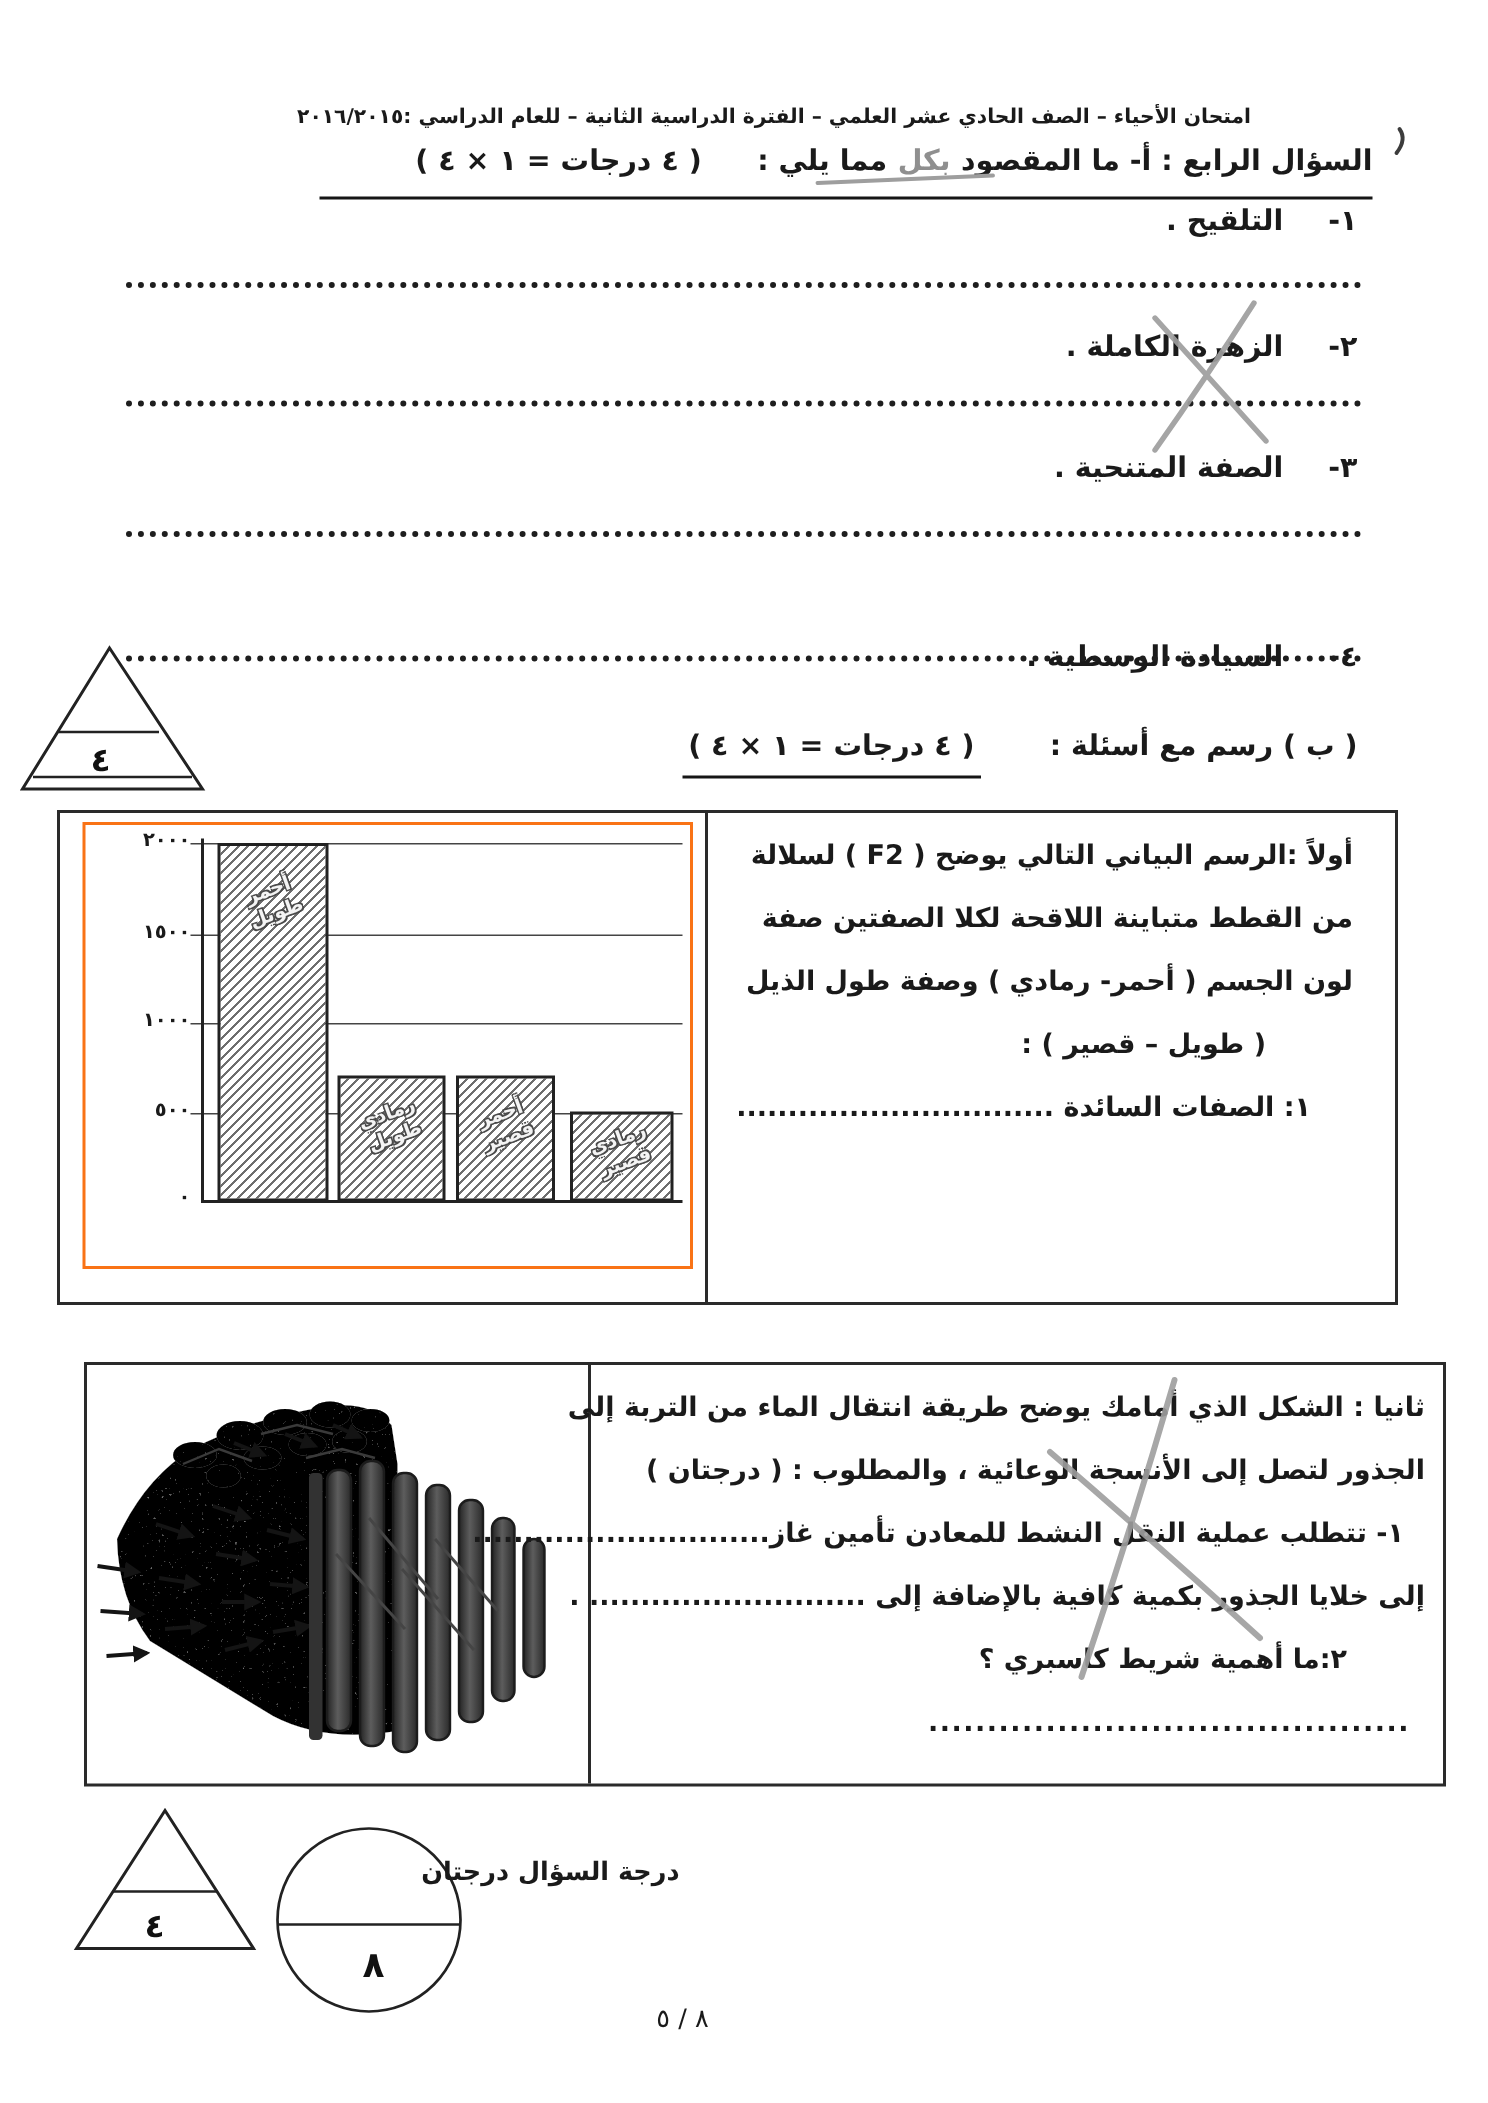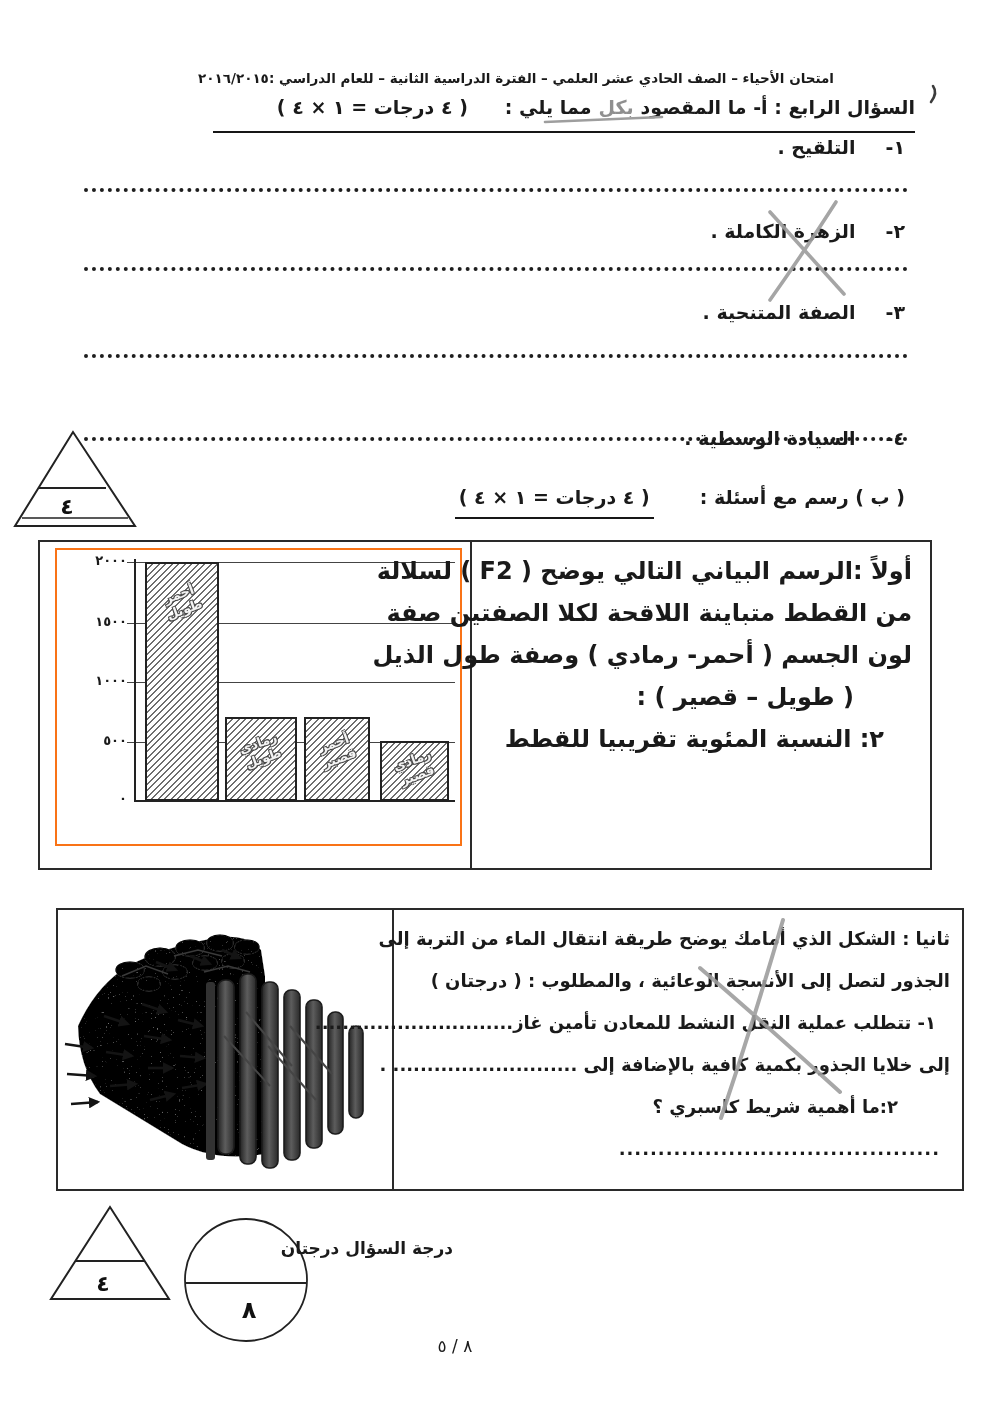--- a/index.html
+++ b/index.html
@@ -27,21 +27,21 @@
   #chart-frame{left:15px;top:6px;width:403px;height:294px;border:2px solid #f97316;background:#fff;}
   .gridline{left:70px;width:328px;border-top:1.4px solid #444;height:0;}
   .ticklab{left:24px;width:46px;text-align:right;font-size:13px;font-weight:bold;}
   #y-axis{left:77px;top:9px;width:0;height:242px;border-left:2px solid #222;}
   #baseline{left:77px;top:250px;width:321px;border-top:2.5px solid #222;height:0;}
   .bar{position:absolute;bottom:43px;border:2px solid #222;box-sizing:border-box;
        background:repeating-linear-gradient(135deg,#ffffff 0px,#ffffff 3.2px,#6e6e6e 3.2px,#6e6e6e 4.6px);}
   .bar-label{position:absolute;left:50%;width:100%;text-align:center;font-size:13px;font-weight:bold;
        color:#f4f4f4;line-height:1.25;transform:translateX(-50%) rotate(-20deg);
        text-shadow:-1px -1px 0 #4a4a4a,1px -1px 0 #4a4a4a,-1px 1px 0 #4a4a4a,1px 1px 0 #4a4a4a;}
-  #box1-text{left:430px;top:8px;width:442px;font-size:24px;font-weight:bold;}
+  #box1-text{left:420px;top:8px;width:442px;font-size:18px;font-weight:bold;}
   #box1-text .tline{height:42px;line-height:42px;text-align:right;white-space:nowrap;}
   #box1-text .ind1{padding-left:0;padding-right:58px;}
   #box1-text .ind2{padding-right:28px;}
   
   #box2{left:28px;top:908px;width:904px;height:279px;border:2px solid #2a2a2a;margin-left:28px;}
   #box2-divider{left:334px;top:0;width:0;height:100%;border-left:2px solid #2a2a2a;}
   #box2-text{left:344px;top:8px;width:548px;font-size:18px;font-weight:bold;}
   #box2-text .tline{height:42px;line-height:42px;text-align:right;white-space:nowrap;}
   #box2-text .ind1{padding-right:14px;}
   #box2-text .ind2{padding-right:52px;}
@@ -140,21 +140,21 @@
           <div>قصير</div>
         </div>
       </div>
     </div>
 
     <div class="abs rtl" id="box1-text">
       <div class="tline">أولاً :الرسم البياني التالي يوضح ( F2 ) لسلالة</div>
       <div class="tline">من القطط متباينة اللاقحة لكلا الصفتين صفة</div>
       <div class="tline">لون الجسم ( أحمر-   رمادي ) وصفة  طول الذيل</div>
       <div class="tline ind1">( طويل – قصير ) :</div>
-      <div class="tline ind2">٢: النسبة المئوية تقريبيا للقطط</div>
+      <div class="tline ind2">١: الصفات السائدة ...............................</div>
     </div>
   </div>
 
   <div class="abs" id="box2">
     <div class="abs" id="box2-divider"></div>
 
     <svg class="abs" id="root-figure" width="322" height="264" viewBox="0 0 322 264">
       <defs>
         <marker id="ah" viewBox="0 0 10 10" refX="8" refY="5" markerWidth="4.4" markerHeight="4.4" orient="auto">
           <path d="M0,0 L10,5 L0,10 z" fill="#141414"></path>

